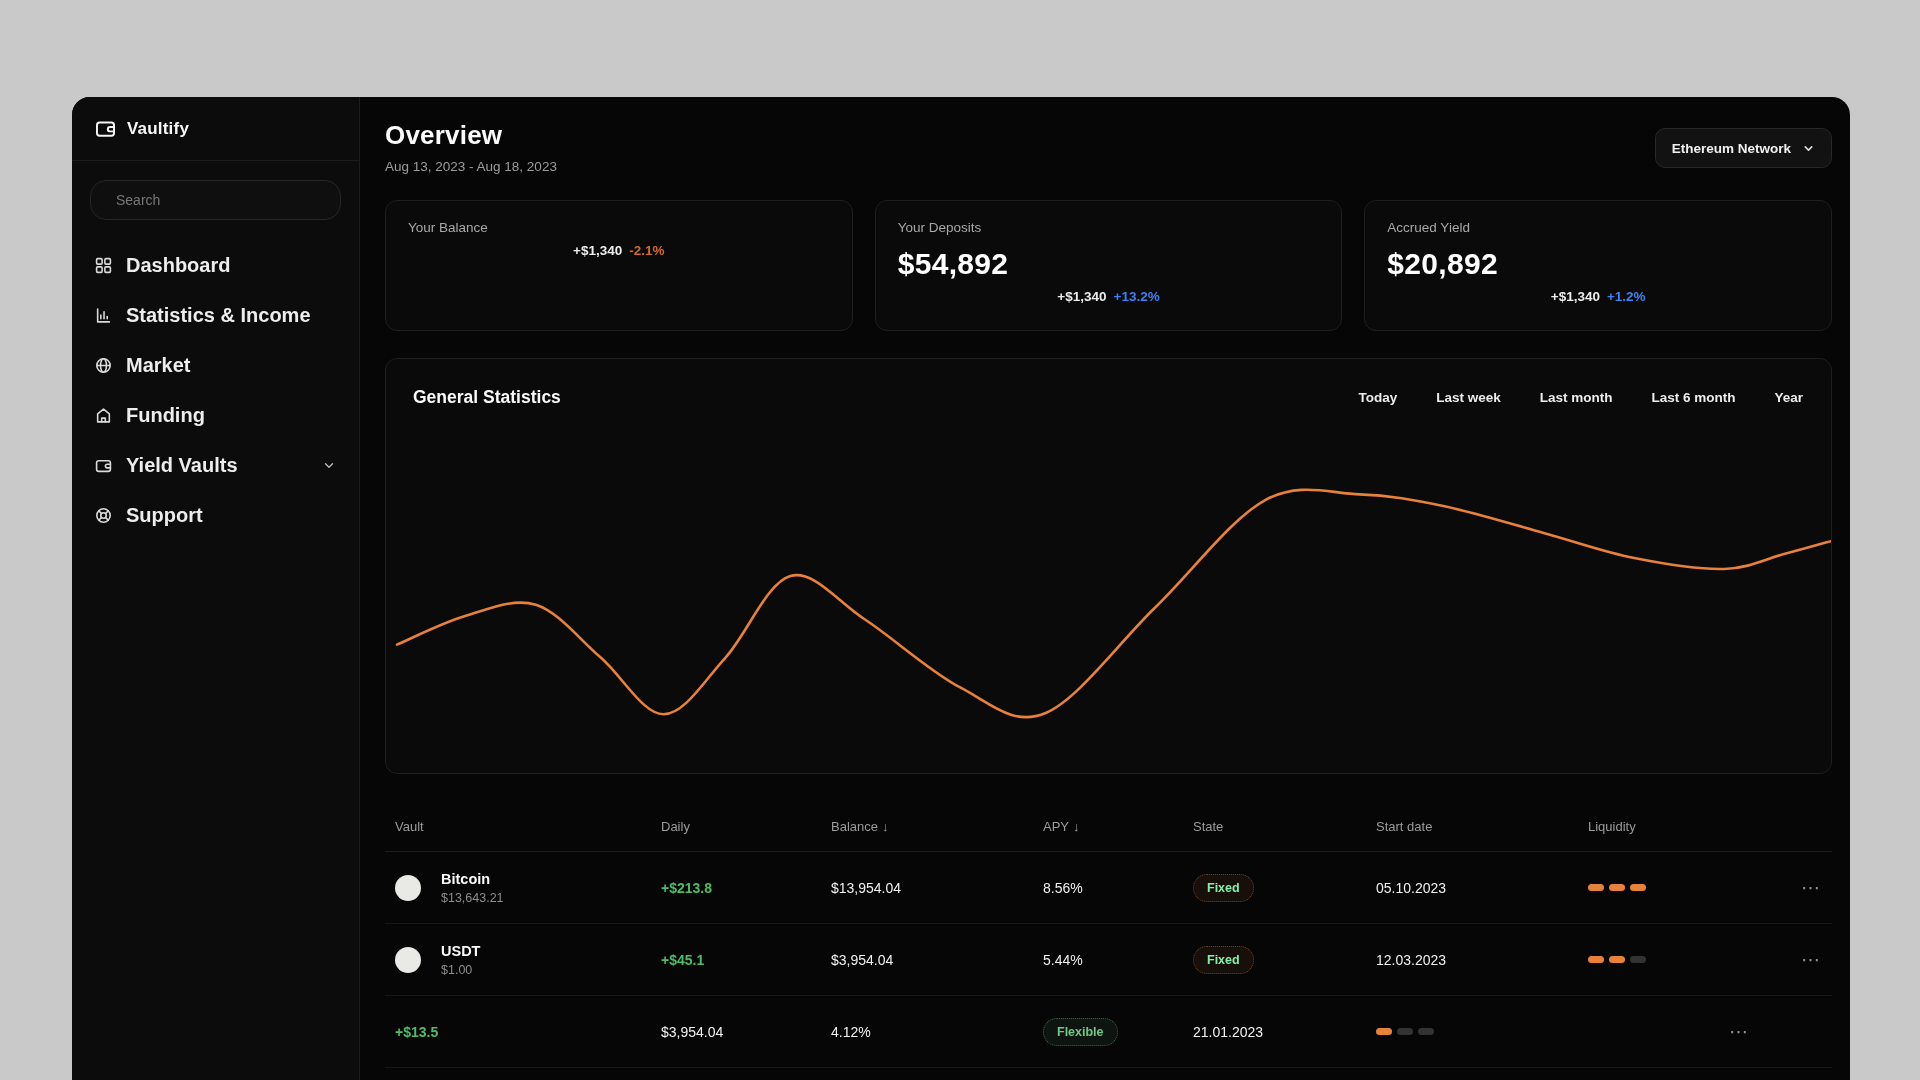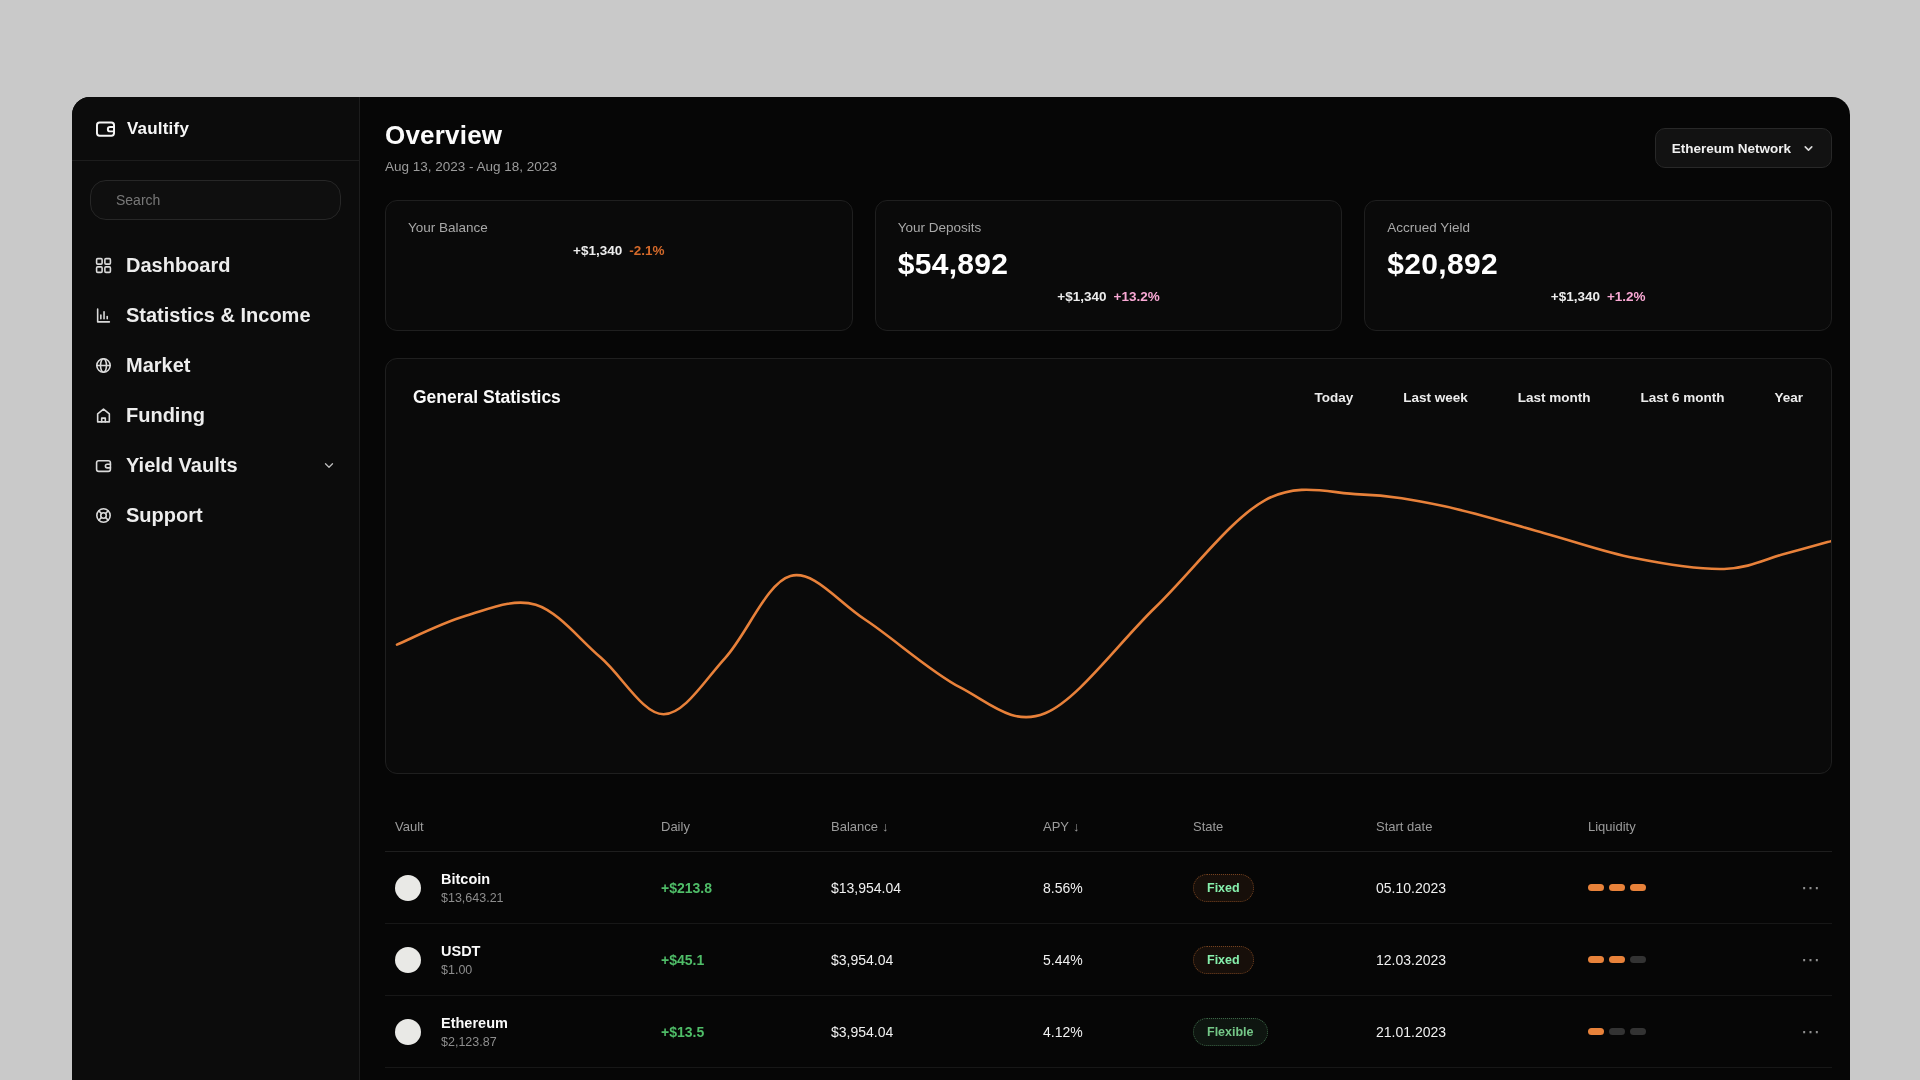--- a/index.html
+++ b/index.html
@@ -41,30 +41,30 @@
                      stroke-linecap:round; stroke-linejoin:round; }
 
   
   .cards { display:flex; gap:22px; margin-top:26px; }
   .card { flex:1; background:#0a0a0a; border:1px solid #1f1f1f; border-radius:12px;
           padding:19px 22px; height:131px; }
   .card-label { font-size:13.5px; color:#a8a8a8; }
   .card-value { font-size:30px; font-weight:700; color:#ffffff; margin-top:12px; letter-spacing:.3px; }
   .card-sub { margin-top:8px; font-size:13.5px; color:#ededed; font-weight:700;text-align:center; }
   .pct { margin-left:7px; font-weight:700; }
-  .pct-up { color:#f9a8d4; }
+  .pct-up { color:#3b82f6; }
   .pct-down { color:#d4692a; }
 
   
   .chart-card { margin-top:27px; height:416px; background:#0a0a0a; border:1px solid #1f1f1f;
                 border-radius:12px; position:relative; overflow:hidden; }
   .chart-head { display:flex; justify-content:space-between; align-items:center;
                 padding:28px 28px 0 27px; position:relative; z-index:2; }
   .chart-title { font-size:17.5px; font-weight:700; color:#fafafa; }
-  .chart-filters { display:flex; gap:50px; font-size:13.5px; font-weight:700; color:#ececec; }
+  .chart-filters { display:flex; gap:39px; font-size:13.5px; font-weight:700; color:#ececec; }
   .chart-filter { cursor:pointer; }
   .chart-svg { position:absolute; inset:0; width:100%; height:100%; z-index:1; }
 
   
   .table { margin-top:28px; }
   .t-grid { display:grid; grid-template-columns:266px 170px 212px 150px 183px 212px 182px 1fr;
             align-items:center; }
   .t-head { height:50px; border-bottom:1px solid #1e1e1e; color:#9b9b9b; font-size:13px; }
   .t-head > div { padding-left:10px; }
   .sort-arrow { margin-left:4px; }
@@ -266,27 +266,20 @@
             <span class="liq">
               <span class="dash on"></span>
               <span class="dash on"></span>
               <span class="dash off"></span>
             </span>
           </div>
         <div class="menu-btn">⋯</div>
       </div>
 
       <div class="t-grid t-row">
-        <div class="vault-cell">
-          <span class="avatar"></span>
-          <span>
-            <div class="vault-name">Ethereum</div>
-            <div class="vault-price">$2,123.87</div>
-          </span>
-        </div>
         <div class="daily">+$13.5</div>
         <div>$3,954.04</div>
         <div>4.12%</div>
         <div><span class="badge badge-flexible">Flexible</span></div>
         <div>21.01.2023</div>
         <div>
             <span class="liq">
               <span class="dash on"></span>
               <span class="dash off"></span>
               <span class="dash off"></span>

